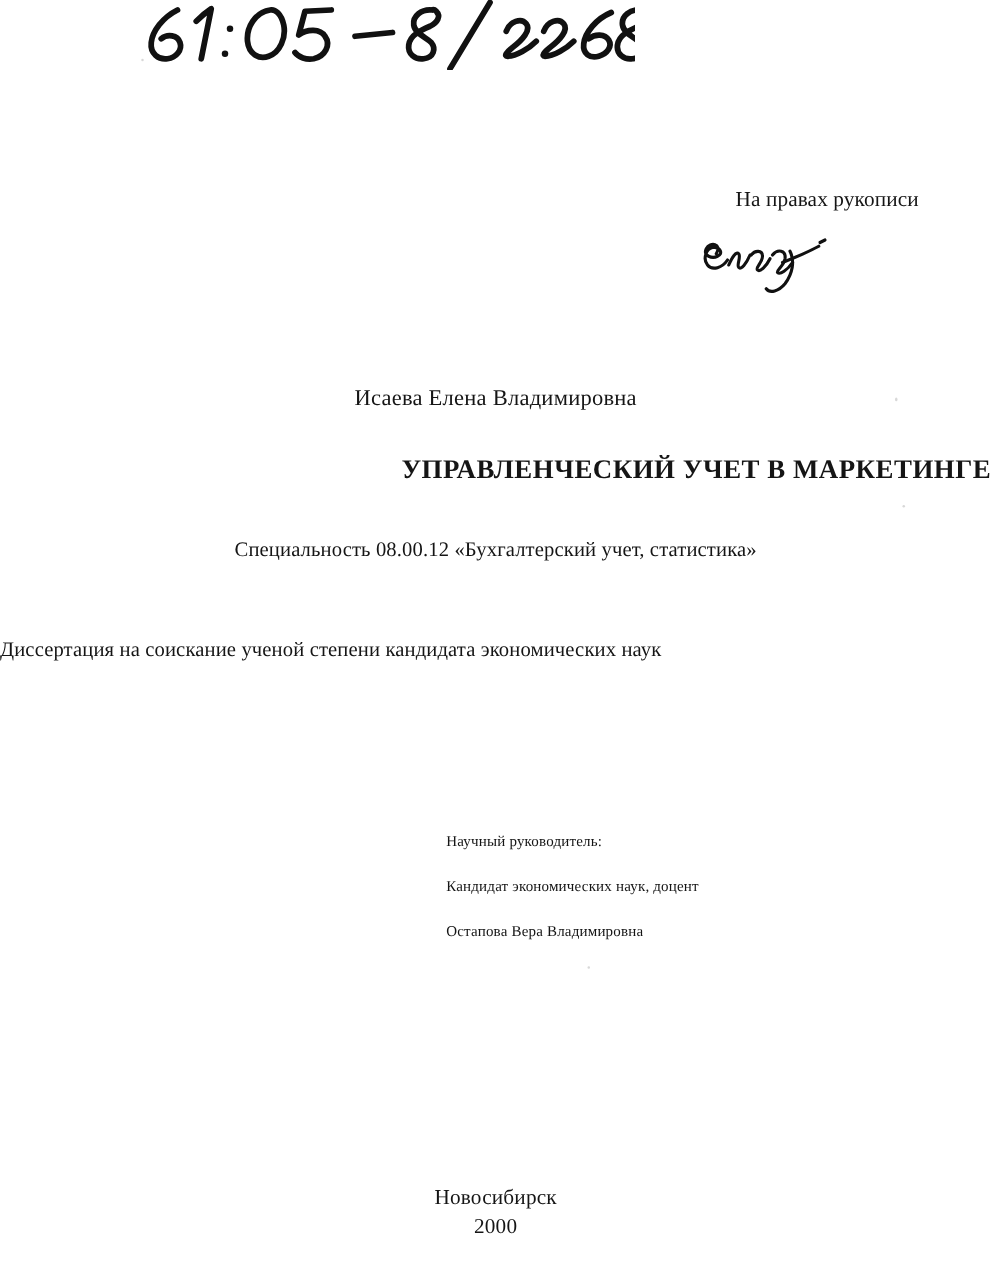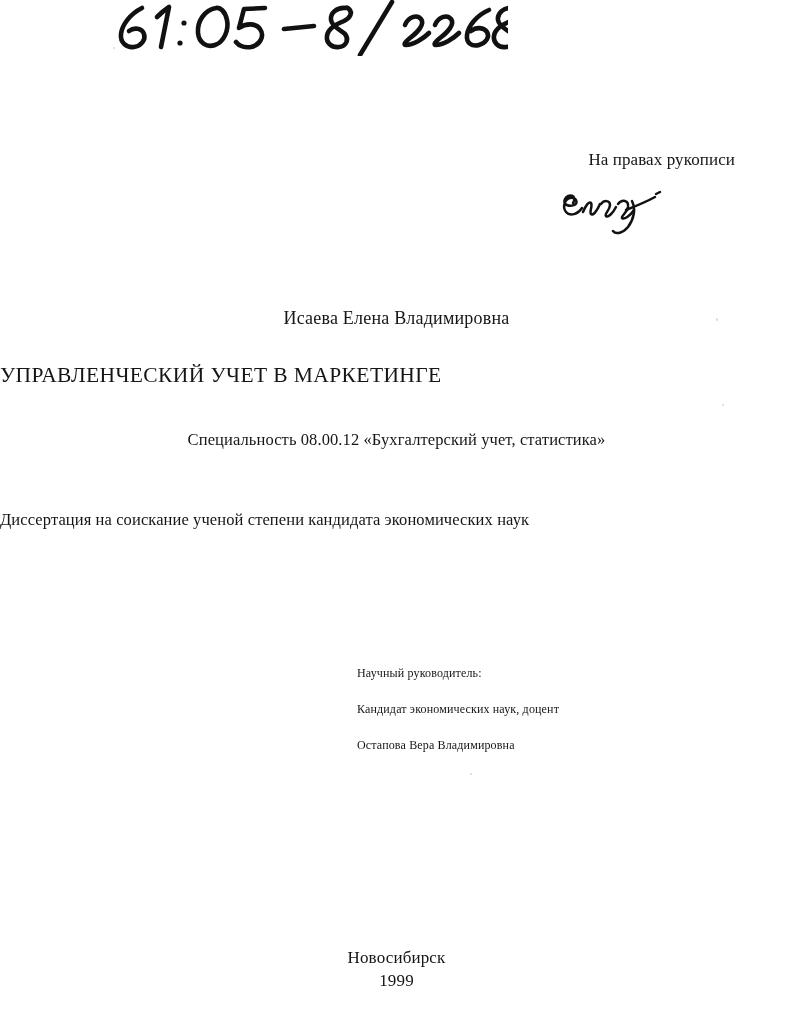--- a/index.html
+++ b/index.html
@@ -81,24 +81,25 @@
     font-size: 18px;
     letter-spacing: 0.2px;
   }
 
   
   .dissertation-title {
     position: absolute;
     left: 0;
     right: 0;
     top: 363px;
-    text-align: left;
+    text-align: right;
     font-size: 21.5px;
     letter-spacing: 0.4px;
     white-space: nowrap;
+    font-weight: bold;
   }
 
   
   .specialty-line {
     position: absolute;
     left: 0;
     right: 0;
     top: 430px;
     text-align: center;
     font-size: 16.5px;
@@ -222,21 +223,21 @@
   <div class="degree-statement">Диссертация на соискание ученой степени кандидата экономических наук</div>
 
   <div class="supervisor-block">
     <div class="sup-line">Научный руководитель:</div>
     <div class="sup-line">Кандидат экономических наук, доцент</div>
     <div class="sup-line">Остапова Вера Владимировна</div>
   </div>
 
   <div class="footer-block">
     <div>Новосибирск</div>
-    <div>1999</div>
+    <div>2000</div>
   </div>
 
   <div class="speckle" style="left:722px; top:404px; width:2px; height:2px;"></div>
   <div class="speckle" style="left:716px; top:318px; width:2px; height:3px;"></div>
   <div class="speckle" style="left:113px; top:47px; width:2px; height:2px;"></div>
   <div class="speckle" style="left:470px; top:773px; width:2px; height:2px;"></div>
 
 </div>
 
 </body></html>

